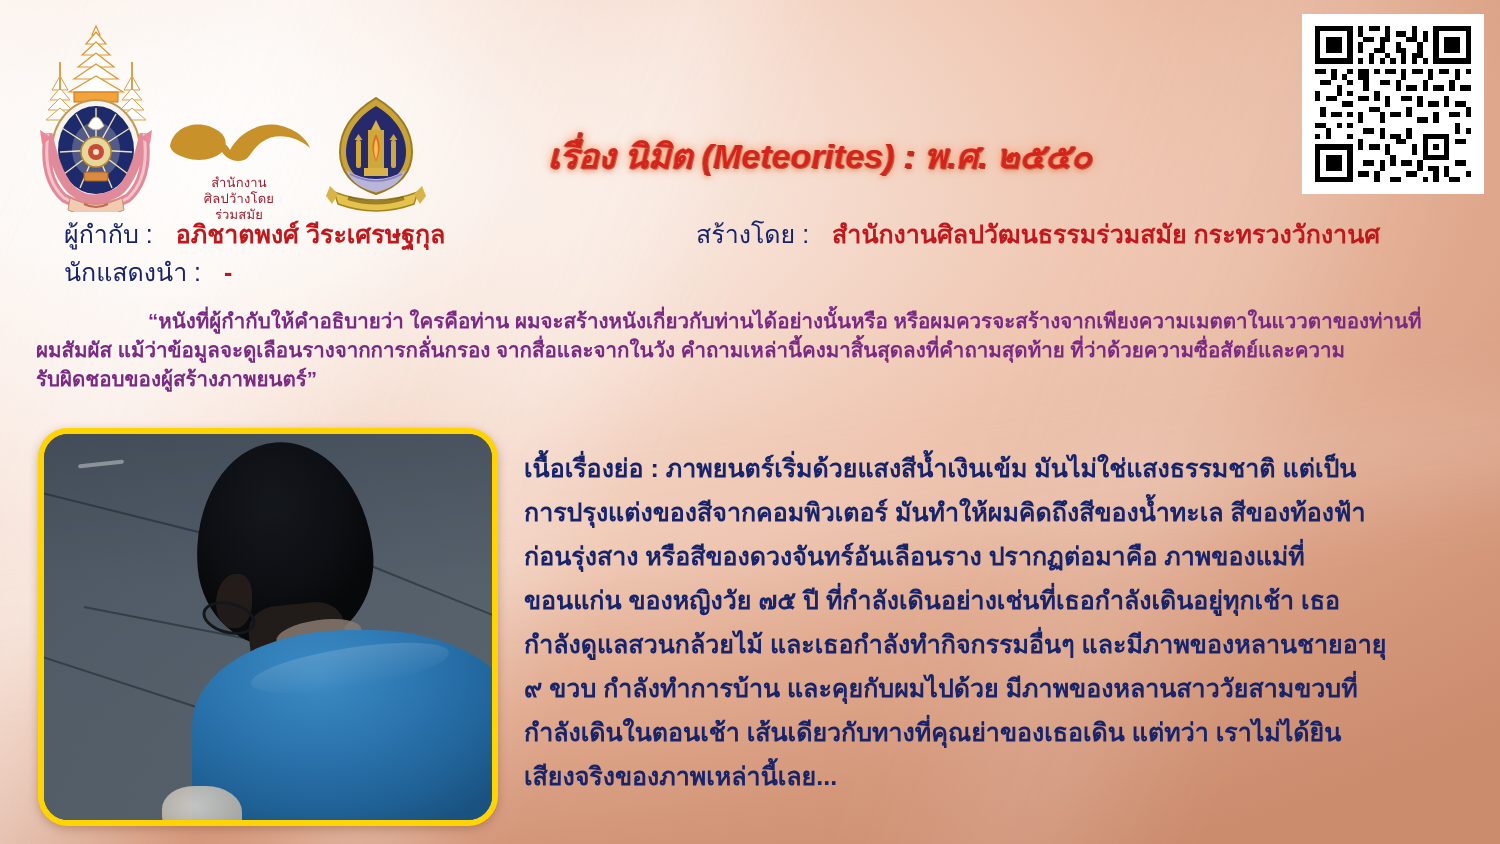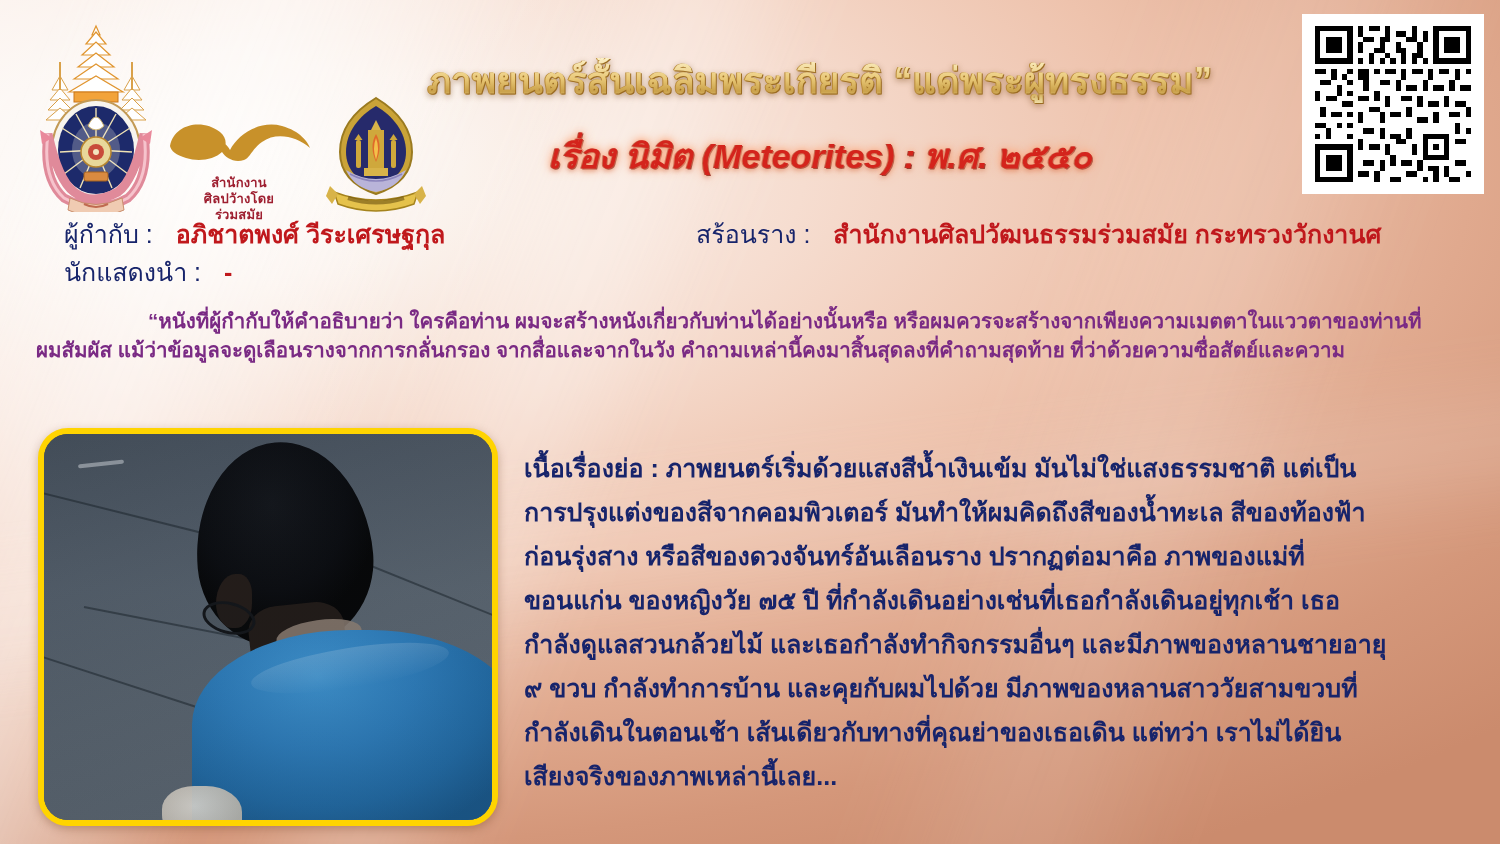--- a/index.html
+++ b/index.html
@@ -36,21 +36,21 @@
     transform:rotate(-7deg);filter:blur(32px);opacity:.55;
   }
 
   
   #logo-row{position:absolute;left:24px;top:16px;width:400px;height:200px;}
   .logo{position:absolute;}
 
   #royal-emblem{left:8px;top:6px;width:128px;height:190px;}
   #ocac-logo{left:140px;top:96px;width:150px;height:100px;text-align:center;}
   #ocac-logo .ocac-text{
-    font-size:13px;line-height:15px;color:#9e1f30;font-weight:bold;letter-spacing:.2px;
+    font-size:13px;line-height:15px;color:#9e1f30;font-weight:normal;letter-spacing:.2px;
     margin-top:1px;
   }
   #ministry-emblem{left:296px;top:78px;width:112px;height:122px;}
 
   
   #qr-wrap{
     position:absolute;right:16px;top:14px;width:182px;height:180px;
     background:#ffffff;padding:0;box-sizing:border-box;
     display:flex;align-items:center;justify-content:center;
   }
@@ -402,39 +402,39 @@
         <rect x="14" y="28" width="2" height="1"></rect>
           <rect x="17" y="27" width="2" height="1"></rect>
         <rect x="20" y="28" width="1" height="1"></rect>
           <rect x="22" y="27" width="1" height="2"></rect>
         <rect x="25" y="28" width="2" height="1"></rect>
           <rect x="28" y="27" width="1" height="1"></rect>
       </g>
     </svg>
   </div>
 
-  <div id="title-main">ภาพยนตร์สั้นเฉลิมพระเกียรติ “แด่พระผู้ทรงธรรม”</div>
   <div id="title-sub">เรื่อง นิมิต (Meteorites) : พ.ศ. ๒๕๕๐</div>
 
   <div class="credit-line" id="credit-director">
     <span class="credit-label">ผู้กำกับ :</span>
     <span class="credit-value">อภิชาตพงศ์ วีระเศรษฐกุล</span>
   </div>
   <div class="credit-line" id="credit-cast">
     <span class="credit-label">นักแสดงนำ :</span>
     <span class="credit-value">-</span>
   </div>
   <div class="credit-line" id="credit-producer">
-    <span class="credit-label">สร้อนราง :</span>
+    <span class="credit-label">สร้างโดย :</span>
     <span class="credit-value">สำนักงานศิลปวัฒนธรรมร่วมสมัย กระทรวงวักงานศ</span>
   </div>
 
   <div id="quote-block">
     <div class="q-line">“หนังที่ผู้กำกับให้คำอธิบายว่า ใครคือท่าน ผมจะสร้างหนังเกี่ยวกับท่านได้อย่างนั้นหรือ หรือผมควรจะสร้างจากเพียงความเมตตาในแววตาของท่านที่</div>
     <div class="q-line">ผมสัมผัส แม้ว่าข้อมูลจะดูเลือนรางจากการกลั่นกรอง จากสื่อและจากในวัง คำถามเหล่านี้คงมาสิ้นสุดลงที่คำถามสุดท้าย ที่ว่าด้วยความซื่อสัตย์และความ</div>
+    <div class="q-line">รับผิดชอบของผู้สร้างภาพยนตร์”</div>
   </div>
 
   <div id="photo-frame">
     <div id="photo-scene">
       <div class="road"></div>
       <div class="road-crack" style="left:-10px;top:56px;width:240px;transform:rotate(14deg);"></div>
       <div class="road-crack" style="left:40px;top:172px;width:430px;transform:rotate(11deg);"></div>
       <div class="road-crack" style="left:-20px;top:216px;width:260px;transform:rotate(18deg);"></div>
       <div class="road-crack" style="left:300px;top:120px;width:190px;transform:rotate(22deg);"></div>
       <div class="road-mark" style="left:34px;top:28px;width:46px;height:4px;transform:rotate(-6deg);"></div>

